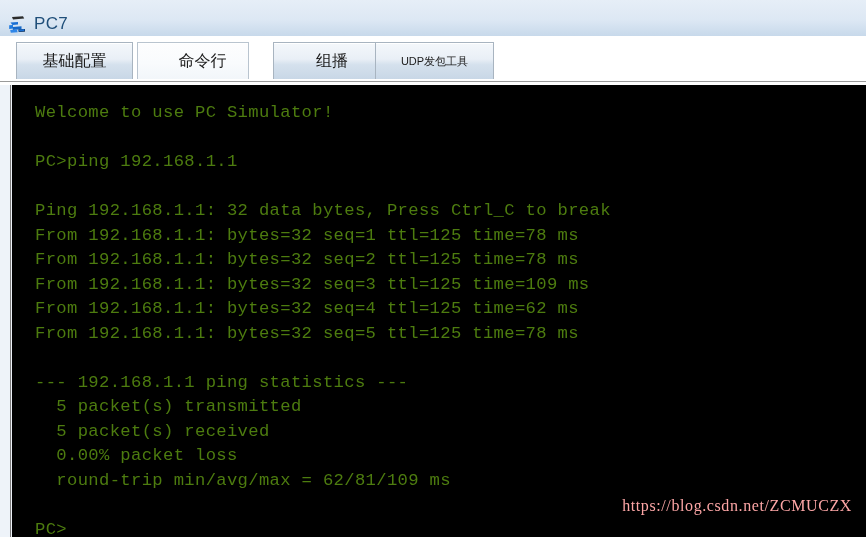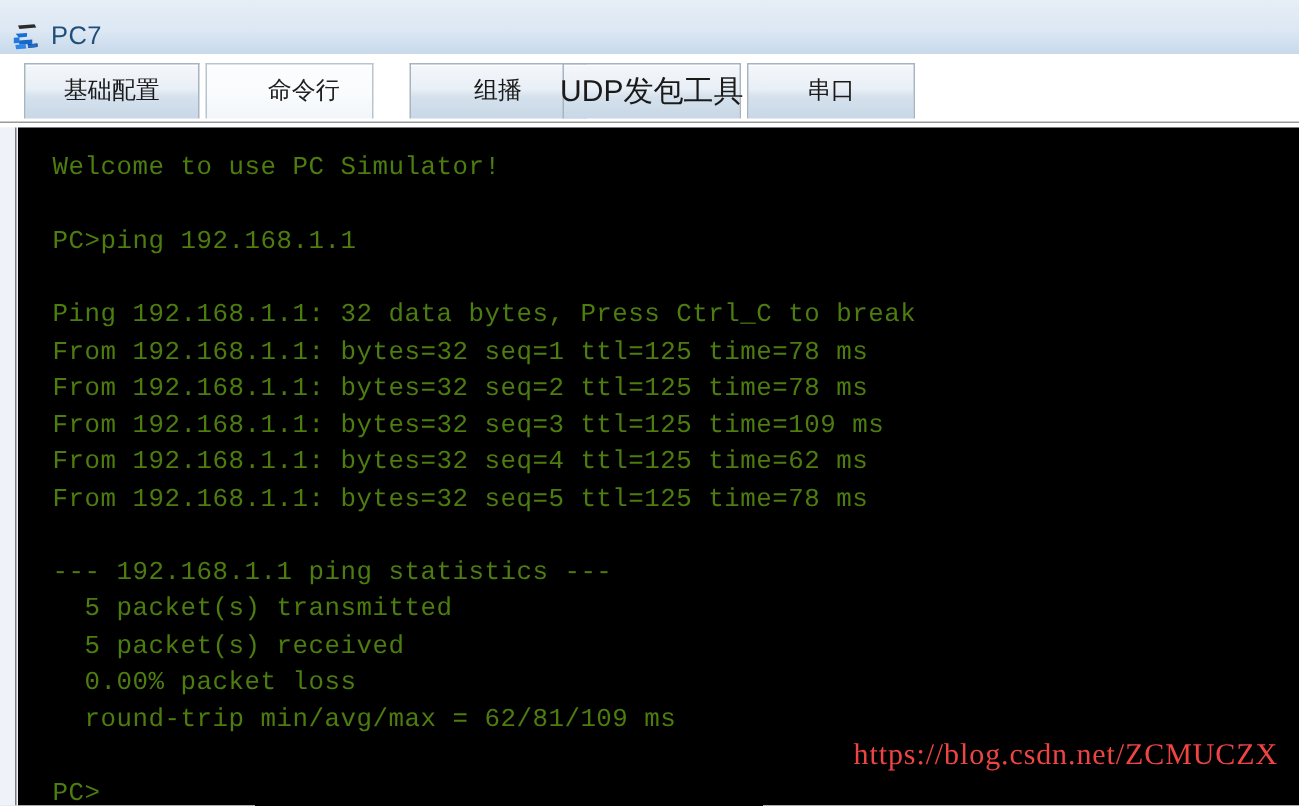--- a/index.html
+++ b/index.html
@@ -83,21 +83,21 @@
   .tab.active {
     background: linear-gradient(to bottom, #fdfdfe 0%, #f9fbfd 55%, #f2f6fa 100%);
     border-color: #b9c4cf;
     color: #202020;
     padding-left: 19px;
   }
   .tab .tab-label {
     line-height: 1;
     white-space: nowrap;
   }
-  .tab.small .tab-label { font-size: 20px; }
+  .tab.small .tab-label { font-size: 11px; }
 
   
   #terminal-wrap {
     position: absolute;
     left: 0;
     top: 85px;
     width: 866px;
     height: 452px;
     background: #eef2f8;
   }
@@ -130,22 +130,22 @@
     line-height: 24.5px;
     color: #4d7c0f;
     white-space: pre;
     letter-spacing: 0.35px;
   }
   #watermark {
     position: absolute;
     right: 14px;
     bottom: 22px;
     font-family: "Liberation Serif", serif;
-    font-size: 20px;
-    color: #ef4444;
+    font-size: 16px;
+    color: #fca5a5;
     letter-spacing: 0.6px;
     white-space: nowrap;
   }
 </style>
 </head>
 <body>
 
 <div id="app-window">
 
   <div id="title-bar">
@@ -169,23 +169,20 @@
     </div>
     <div class="tab active" style="left:137px; width:112px;">
       <span class="tab-label">命令行</span>
     </div>
     <div class="tab" style="left:253px; width:118px;margin-left:20px;">
       <span class="tab-label">组播</span>
     </div>
     <div class="tab small" style="left:375px; width:119px;">
       <span class="tab-label">UDP发包工具</span>
     </div>
-    <div class="tab" style="left:498px; width:112px;">
-      <span class="tab-label">串口</span>
-    </div>
   </div>
 
   <div id="terminal-wrap">
     <div id="terminal-gutter"></div>
     <div id="terminal">
       <pre id="terminal-output">Welcome to use PC Simulator!
 
 PC&gt;ping 192.168.1.1
 
 Ping 192.168.1.1: 32 data bytes, Press Ctrl_C to break

